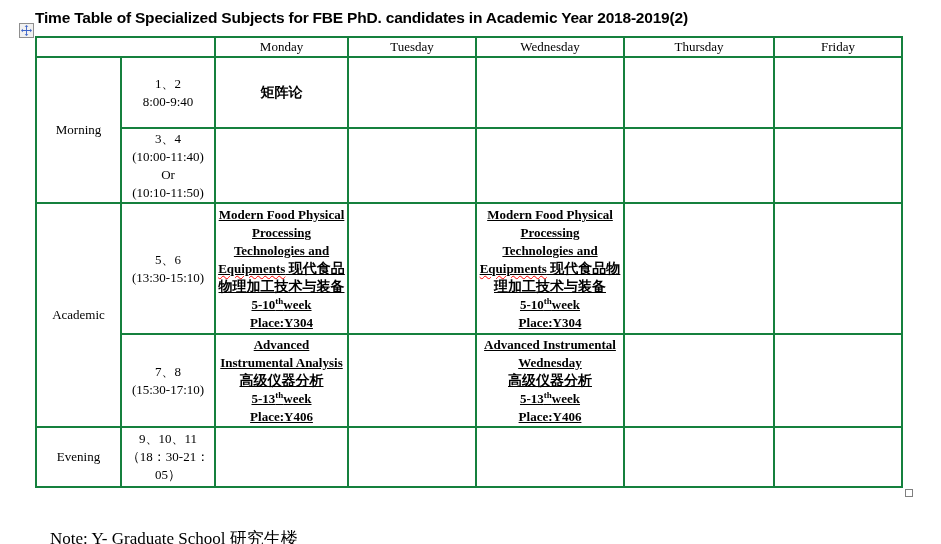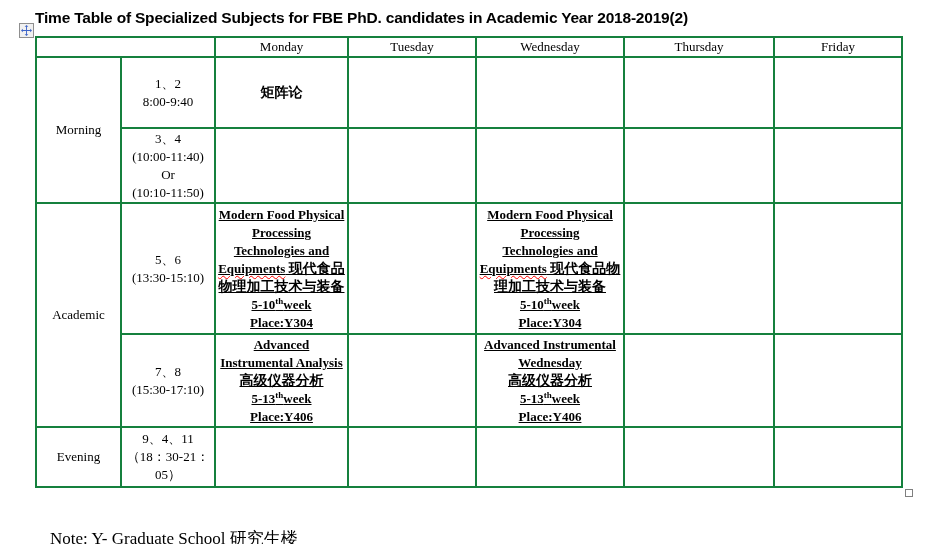--- a/index.html
+++ b/index.html
@@ -166,21 +166,21 @@
       <div class="zh">高级仪器分析</div>
       <div><span>5-13</span><sup class="ord">th</sup><span>week</span></div>
       <div>Place:Y406</div>
     </td>
     <td></td>
     <td></td>
   </tr>
   <tr class="h-r5">
     <td>Evening</td>
     <td>
-      <div>9、4、11</div>
+      <div>9、10、11</div>
       <div>（18：30-21：</div>
       <div>05）</div>
     </td>
     <td></td>
     <td></td>
     <td></td>
     <td></td>
     <td></td>
   </tr>
 </tbody>

